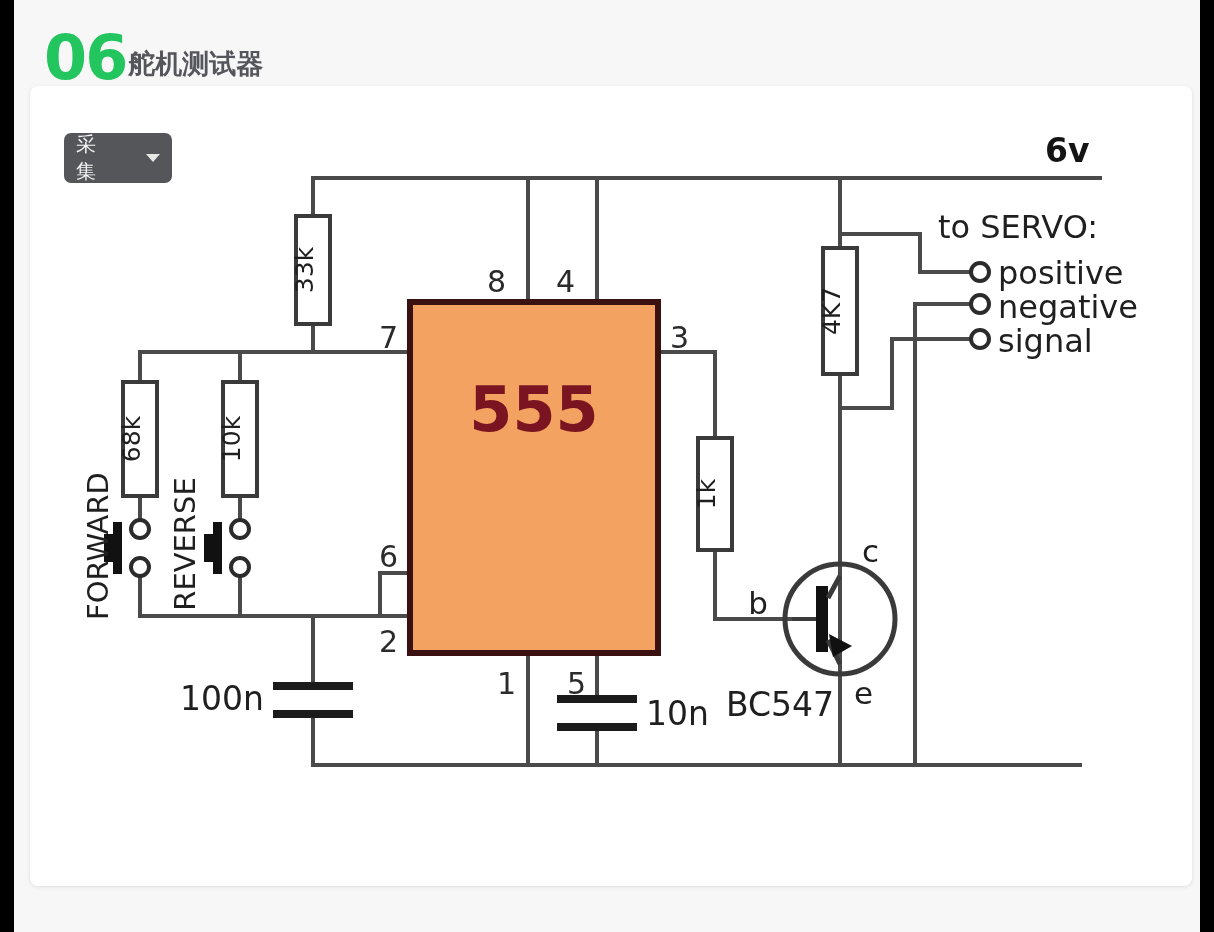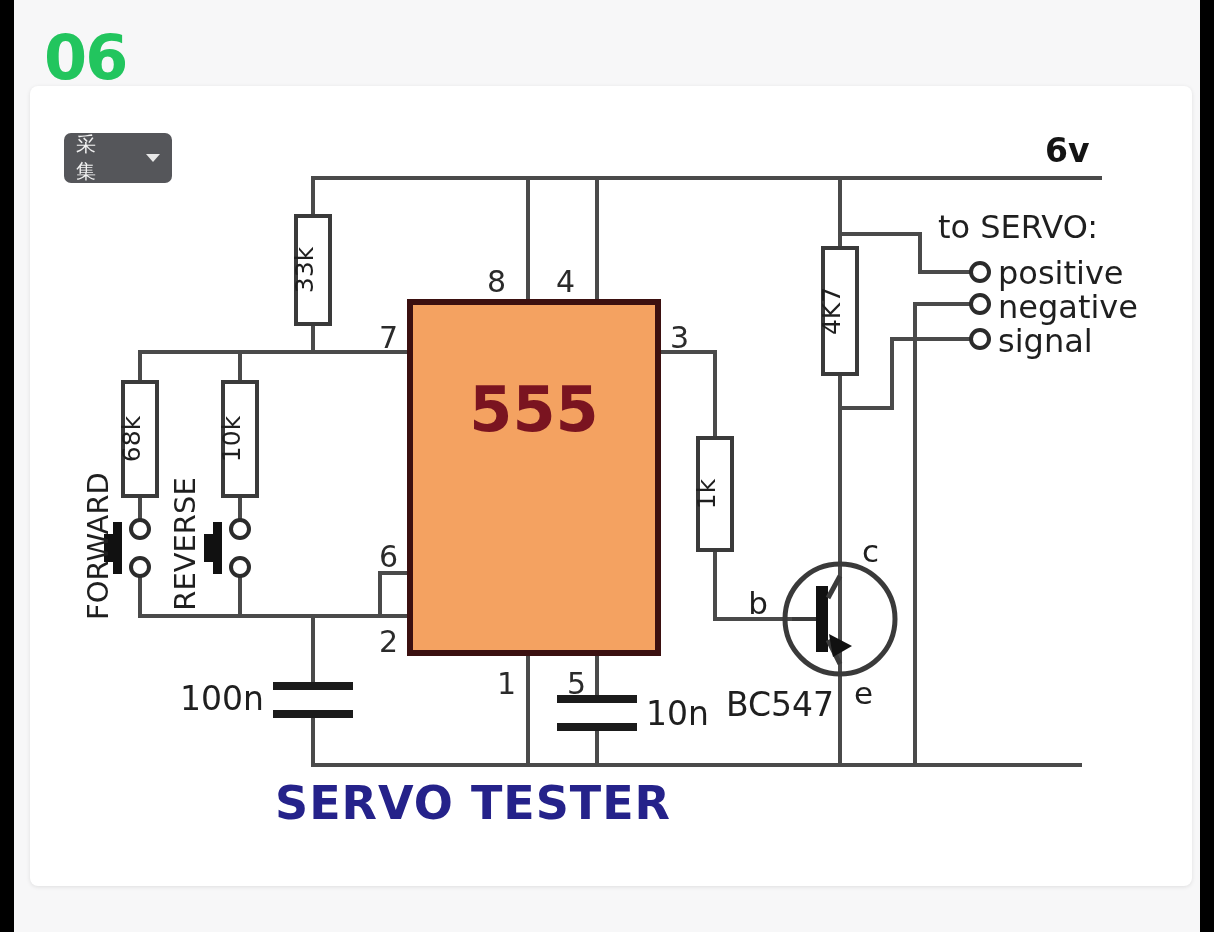--- a/index.html
+++ b/index.html
@@ -123,20 +123,21 @@
   }
 </style>
 </head>
 <body>
 
 <div id="app">
   <div class="page-bg"></div>
 
   <div class="header">
     <span class="header-num">06</span>
+    <span class="header-title">舵机测试器</span>
   </div>
 
   <div class="card">
 
     <div class="capture-btn">
       <span class="capture-label">采集</span>
       <span class="caret"></span>
     </div>
 
     <svg class="schem" viewBox="0 0 1162 800">
@@ -292,15 +293,14 @@
 
       <circle cx="950" cy="218" r="9" fill="#ffffff" stroke="#2b2b2b" stroke-width="4"></circle>
       <text x="968" y="232" text-anchor="start" font-family="DejaVu Sans, sans-serif" font-size="32" fill="#1f1f1f">negative</text>
 
       <circle cx="950" cy="253" r="9" fill="#ffffff" stroke="#2b2b2b" stroke-width="4"></circle>
       <text x="968" y="266" text-anchor="start" font-family="DejaVu Sans, sans-serif" font-size="32" fill="#1f1f1f">signal</text>
 
       <text x="1015" y="76" text-anchor="start" font-family="DejaVu Sans, sans-serif" font-size="33" font-weight="700" fill="#141414">6v</text>
     </svg>
 
-    <div class="servo-tester-title">SERVO TESTER</div>
   </div>
 </div>
 
 </body></html>

